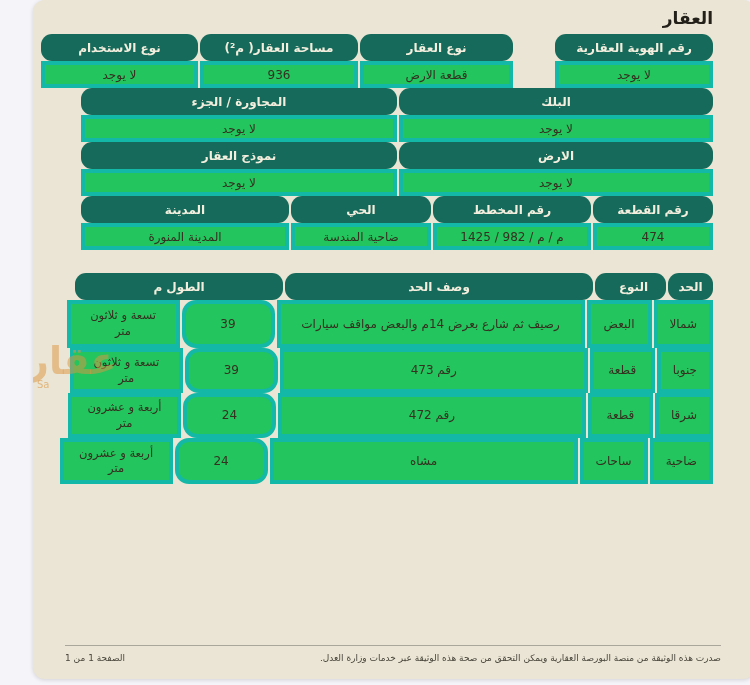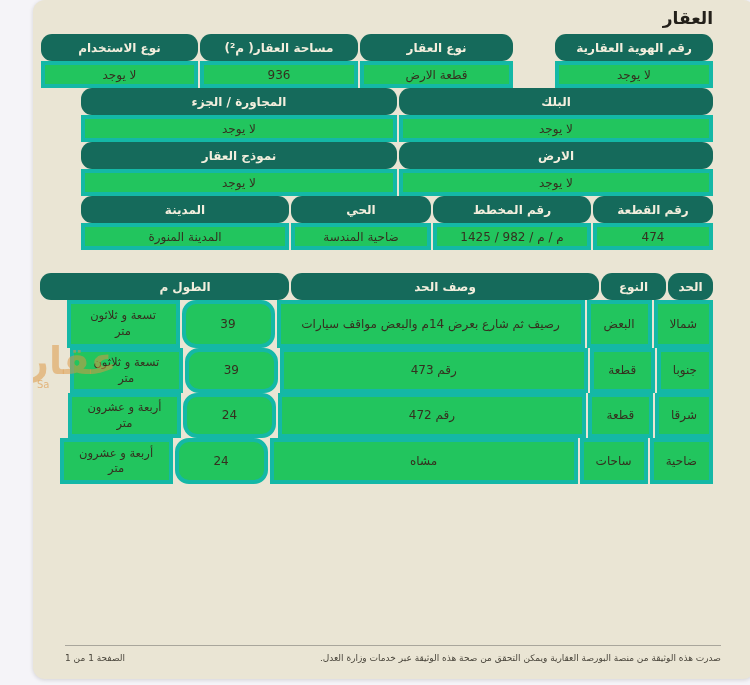--- a/index.html
+++ b/index.html
@@ -35,22 +35,22 @@
     height:27px;display:flex;align-items:center;justify-content:center;
     font-size:12px;border:4px solid #14b8a6;box-sizing:border-box;
   }
   
   .a1{flex:0 0 158px;margin-left:40px;} .a2{flex:0 0 153px;} .a3{flex:0 0 158px;} .a4{flex:0 0 157px;}
   
   .h1{flex:0 0 314px;} .h2{flex:0 0 316px;}
   
   .d1{flex:0 0 120px;} .d2{flex:0 0 158px;} .d3{flex:0 0 140px;} .d4{flex:0 0 208px;}
   
-  .b1{flex:0 0 45px;} .b2{flex:0 0 65px;} .b3{flex:0 0 308px;} .b4{flex:0 0 93px;border-radius:14px;} .b5{flex:0 0 113px;}
-  .blen{flex:0 0 208px;padding-left:41px;}
+  .b1{flex:0 0 45px;} .b2{flex:0 0 65px;padding-left:6px;} .b3{flex:0 0 308px;} .b4{flex:0 0 93px;border-radius:14px;} .b5{flex:0 0 113px;}
+  .blen{flex:0 0 208px;}
   .btable{margin-top:23px;}
   .brow .vcell{height:auto;min-height:42px;padding:3px 12px;text-align:center;line-height:1.35;}
   .brow1 .vcell{min-height:48px;}
   .brow4 .vcell{min-height:46px;}
   .desc-cell{font-size:12px;}
   .len-text{font-size:11.5px;}
   .watermark{
     position:absolute;left:-6px;top:342px;width:96px;
     color:rgba(221,150,67,.52);pointer-events:none;
     text-align:left;direction:ltr;line-height:1;

